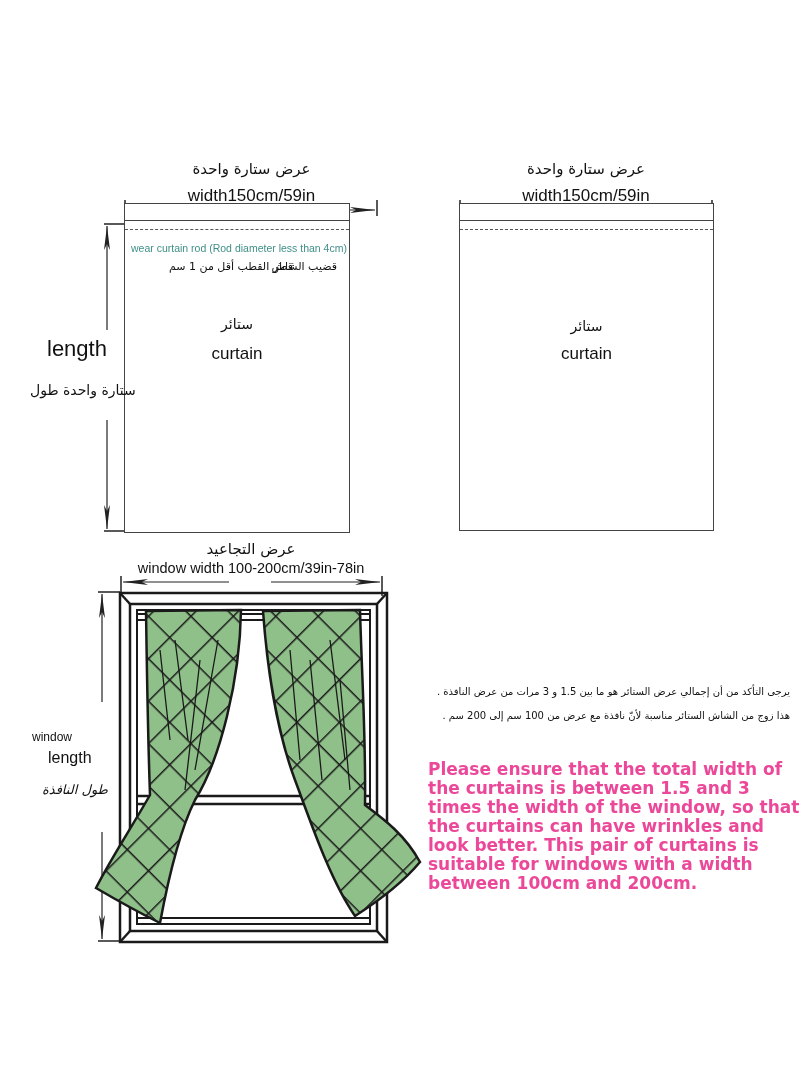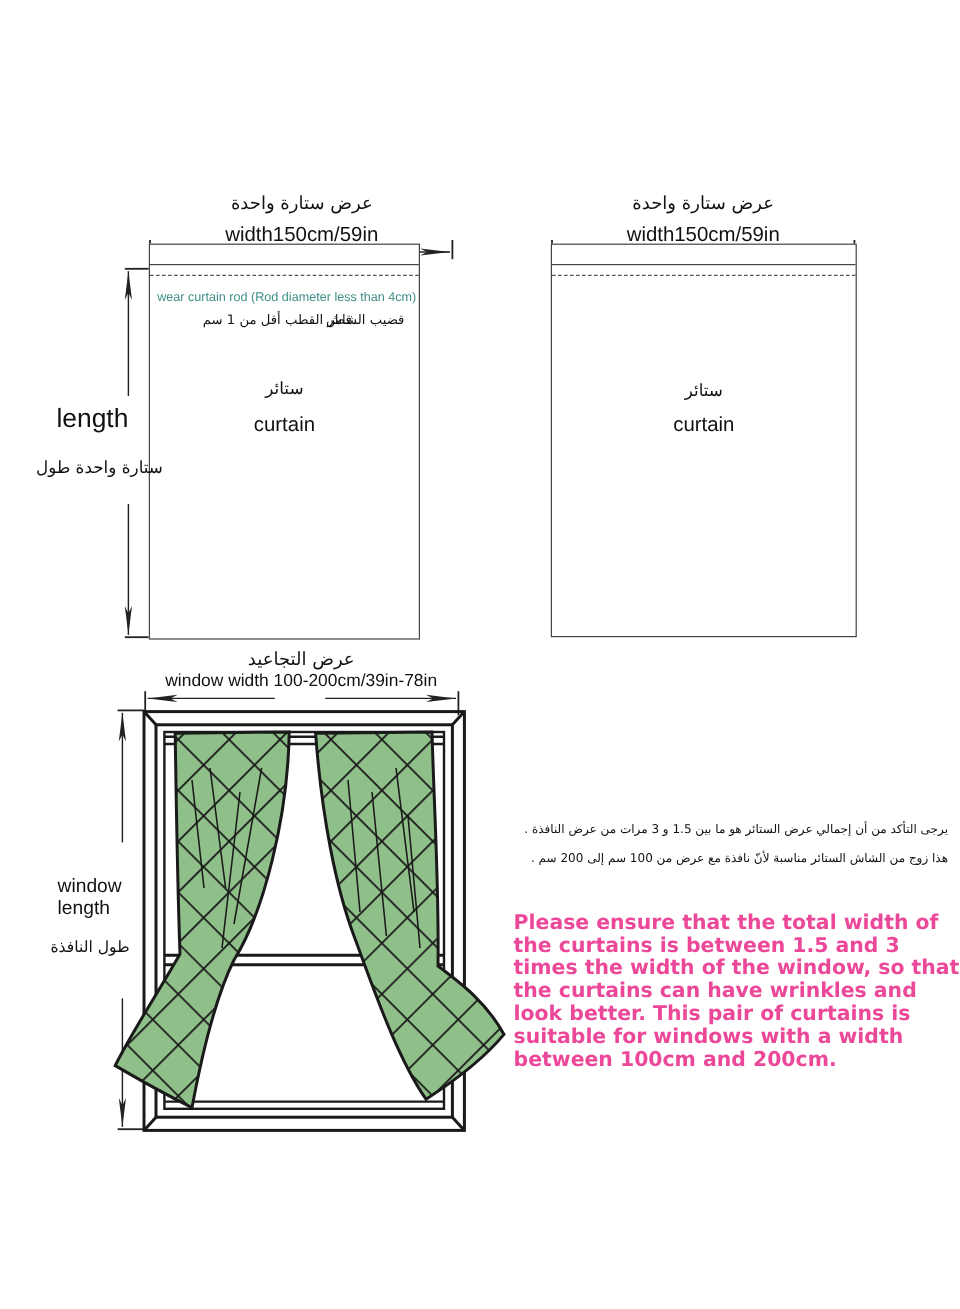--- a/index.html
+++ b/index.html
@@ -84,23 +84,23 @@
 <div class="box" style="left:459px; top:203px; width:255px; height:328px;">
   <div class="rod-line" style="top:16px;"></div>
   <div class="rod-dash" style="top:25px;"></div>
   <div class="abs ar center" style="left:0; right:0; top:114px; font-size:14px;">ستائر</div>
   <div class="abs center label-curtain" style="left:0; right:0; top:140px;">curtain</div>
 </div>
 
 <div class="abs ar center" style="left:120px; top:540px; width:262px; font-size:15px;">عرض التجاعيد</div>
 <div class="abs center" style="left:110px; top:560px; width:282px; font-size:14.5px; white-space:nowrap;">window width 100-200cm/39in-78in</div>
 
-<div class="abs" style="left:48px; top:730px; font-size:16px;">window</div>
+<div class="abs" style="left:32px; top:730px; font-size:12px;">window</div>
 <div class="abs" style="left:48px; top:749px; font-size:16px;">length</div>
-<div class="abs ar" style="left:40px; top:782px; width:70px; font-size:13px; white-space:nowrap; text-align:center;">طول النافذة</div>
+<div class="abs ar" style="left:40px; top:782px; width:70px; font-size:13px; white-space:nowrap; text-align:center;font-style:italic;">طول النافذة</div>
 
 <svg width="800" height="1091" style="left:0;top:0;">
   <defs>
     <pattern id="argyle" patternUnits="userSpaceOnUse" width="30" height="30" patternTransform="rotate(45)">
       <rect width="30" height="30" fill="#8fc089"></rect>
       <line x1="0" y1="0" x2="30" y2="0" stroke="#1a1a1a" stroke-width="3"></line>
       <line x1="0" y1="0" x2="0" y2="30" stroke="#1a1a1a" stroke-width="3"></line>
     </pattern>
   </defs>
 

